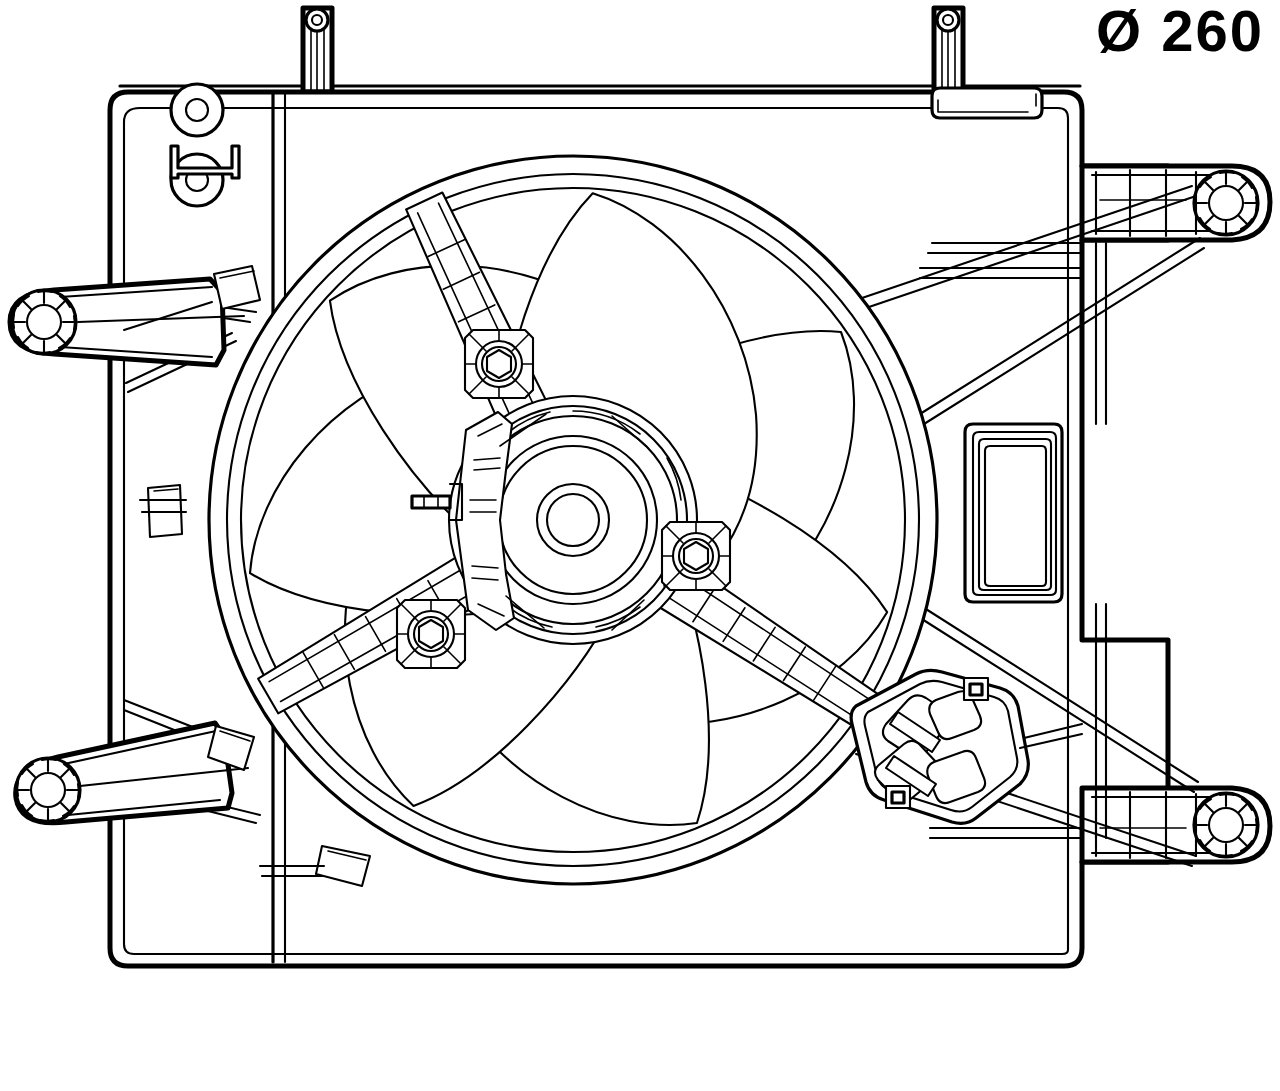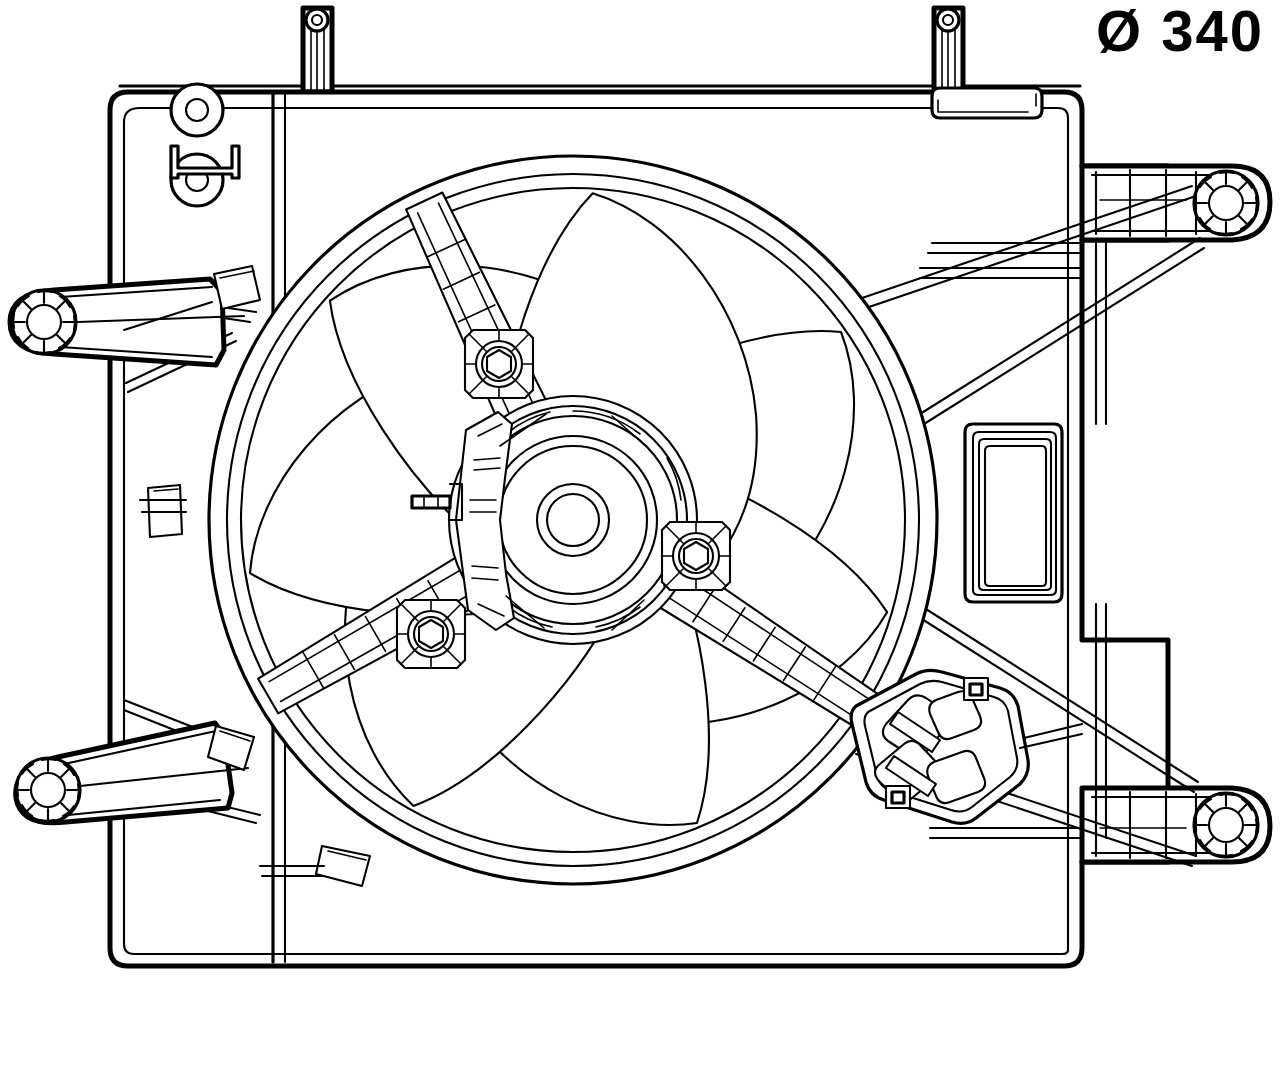--- a/index.html
+++ b/index.html
@@ -41,21 +41,21 @@
   svg .med   { stroke-width: 3.2; }
   svg .thin  { stroke-width: 2.1; }
   svg .hair  { stroke-width: 1.6; }
   svg .fillw { fill: #ffffff; }
 </style>
 </head>
 <body>
 
 <div id="page">
 
-  <div id="dim-label">Ø 340</div>
+  <div id="dim-label">Ø 260</div>
 
   <svg id="drawing" viewBox="0 0 1280 1091" xmlns="http://www.w3.org/2000/svg">
 
     <defs>
 
       <g id="grommet">
         <circle class="ln med fillw" cx="0" cy="0" r="32"></circle>
         <circle class="ln thin" cx="0" cy="0" r="17"></circle>
         <g>
           <path class="ln thin" d="M -6 -30 A 30 30 0 0 1 8 -30"></path>

